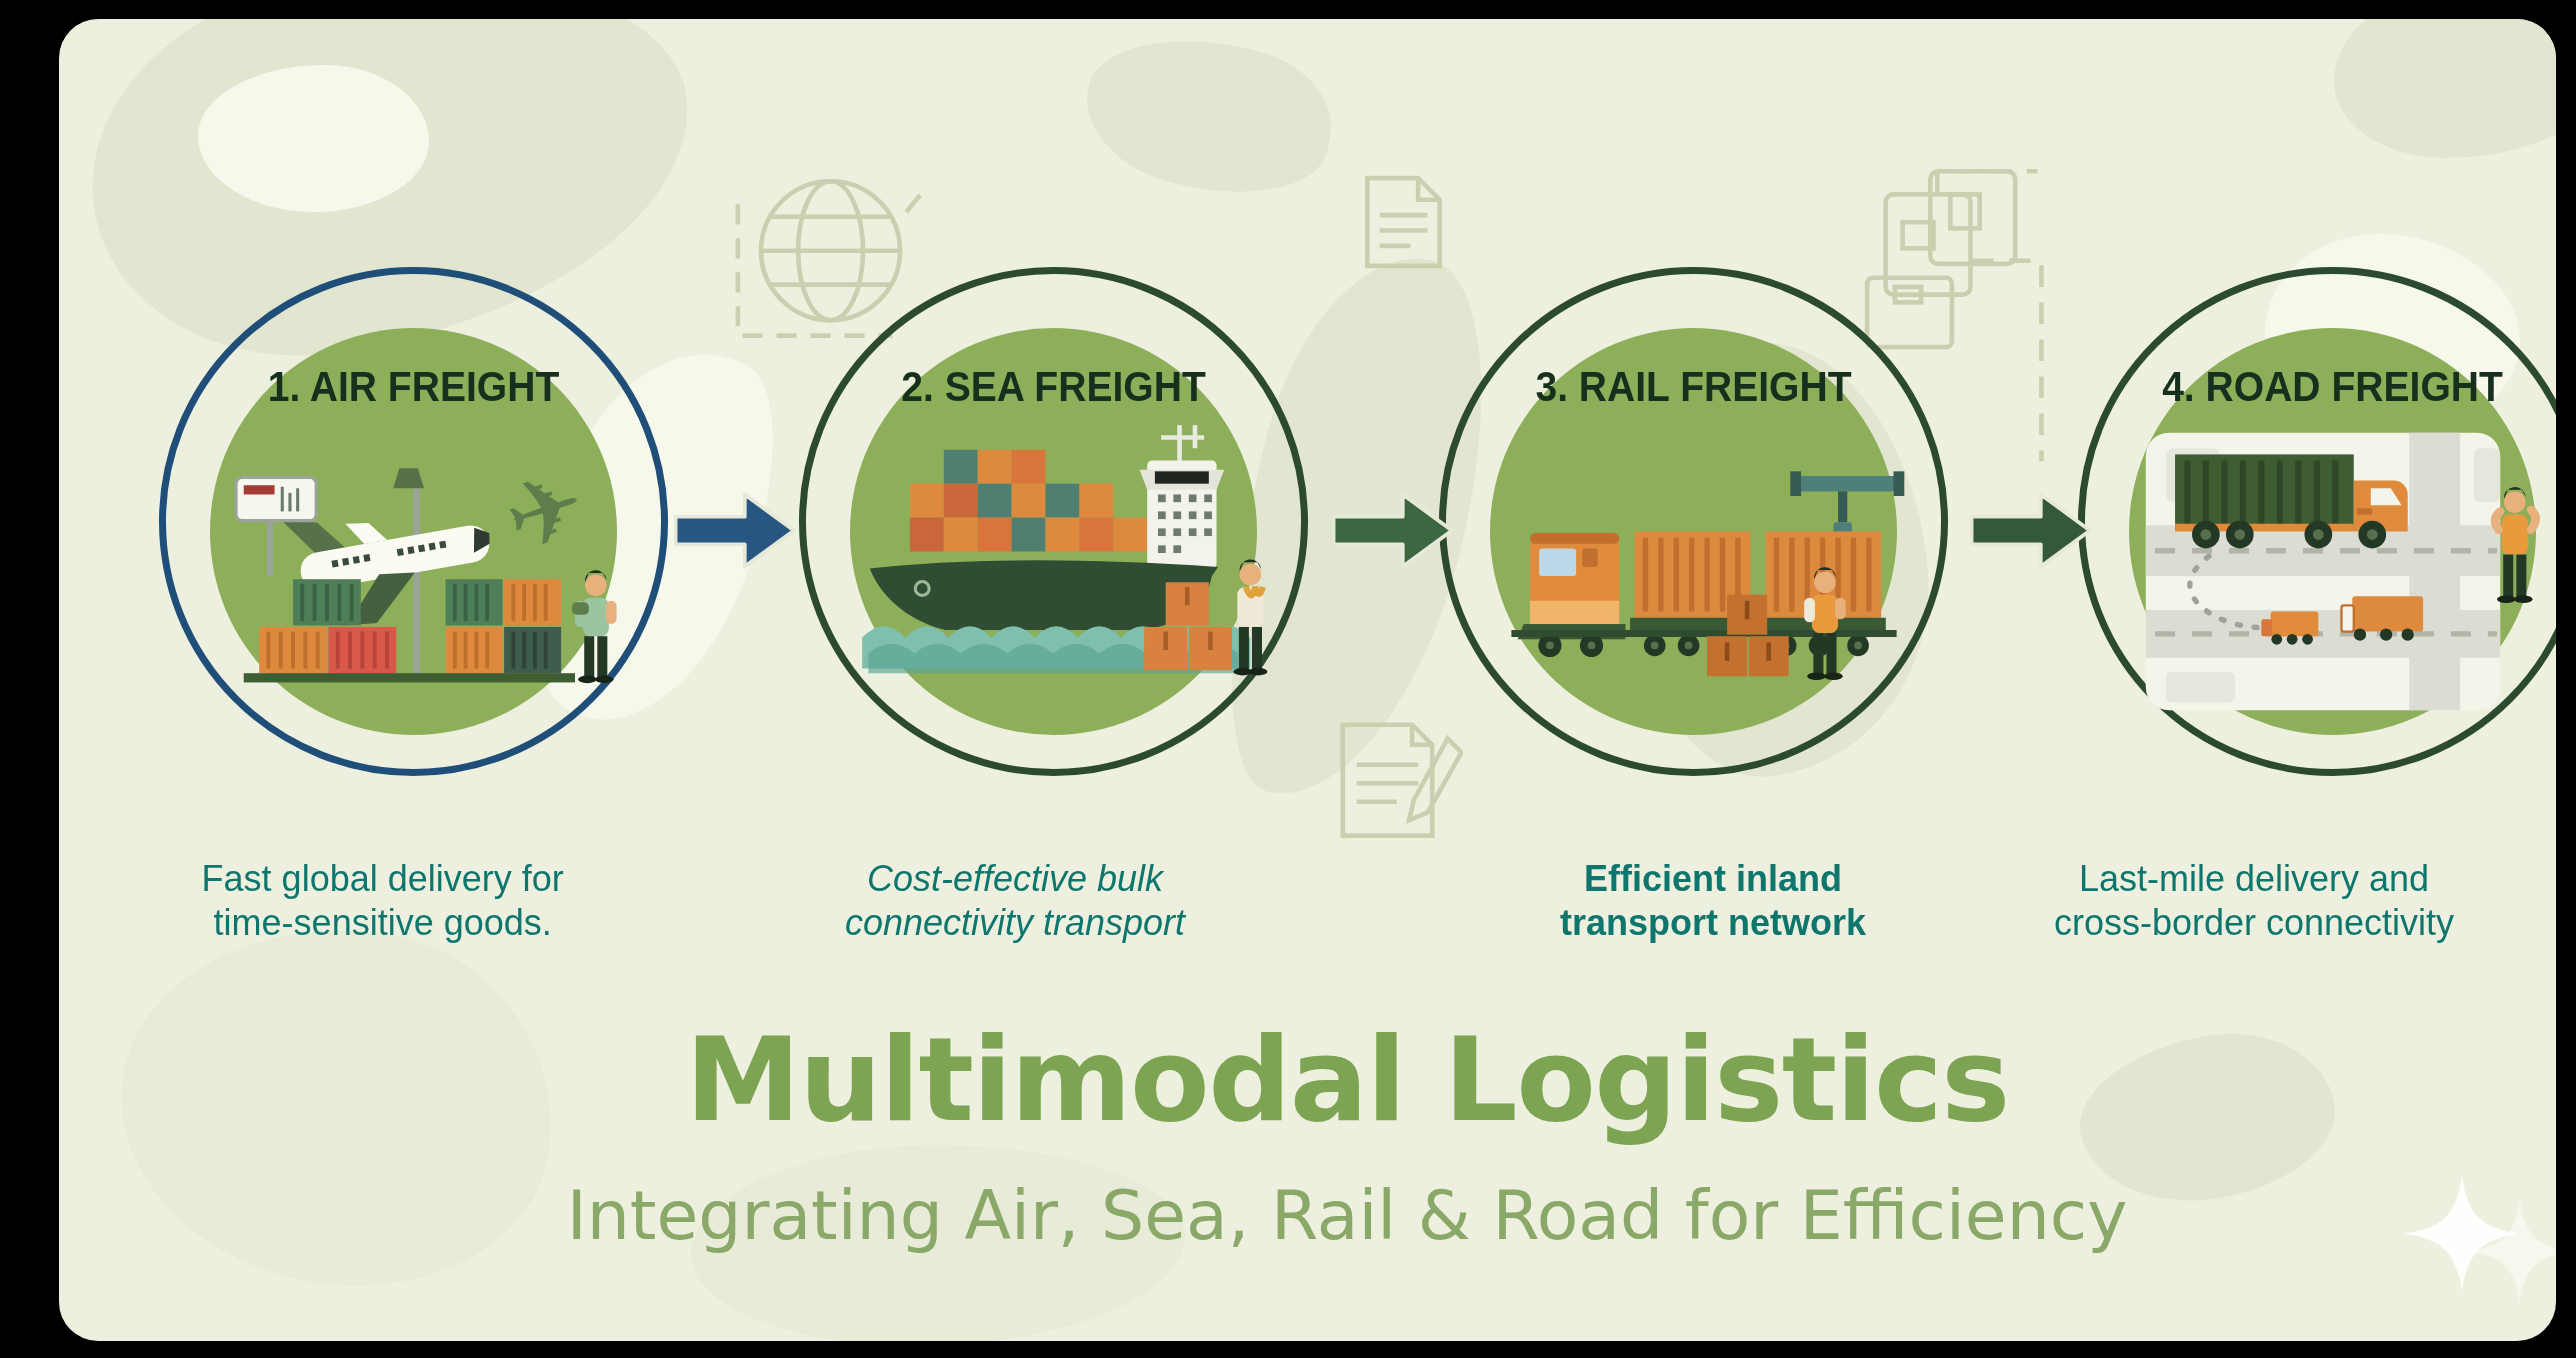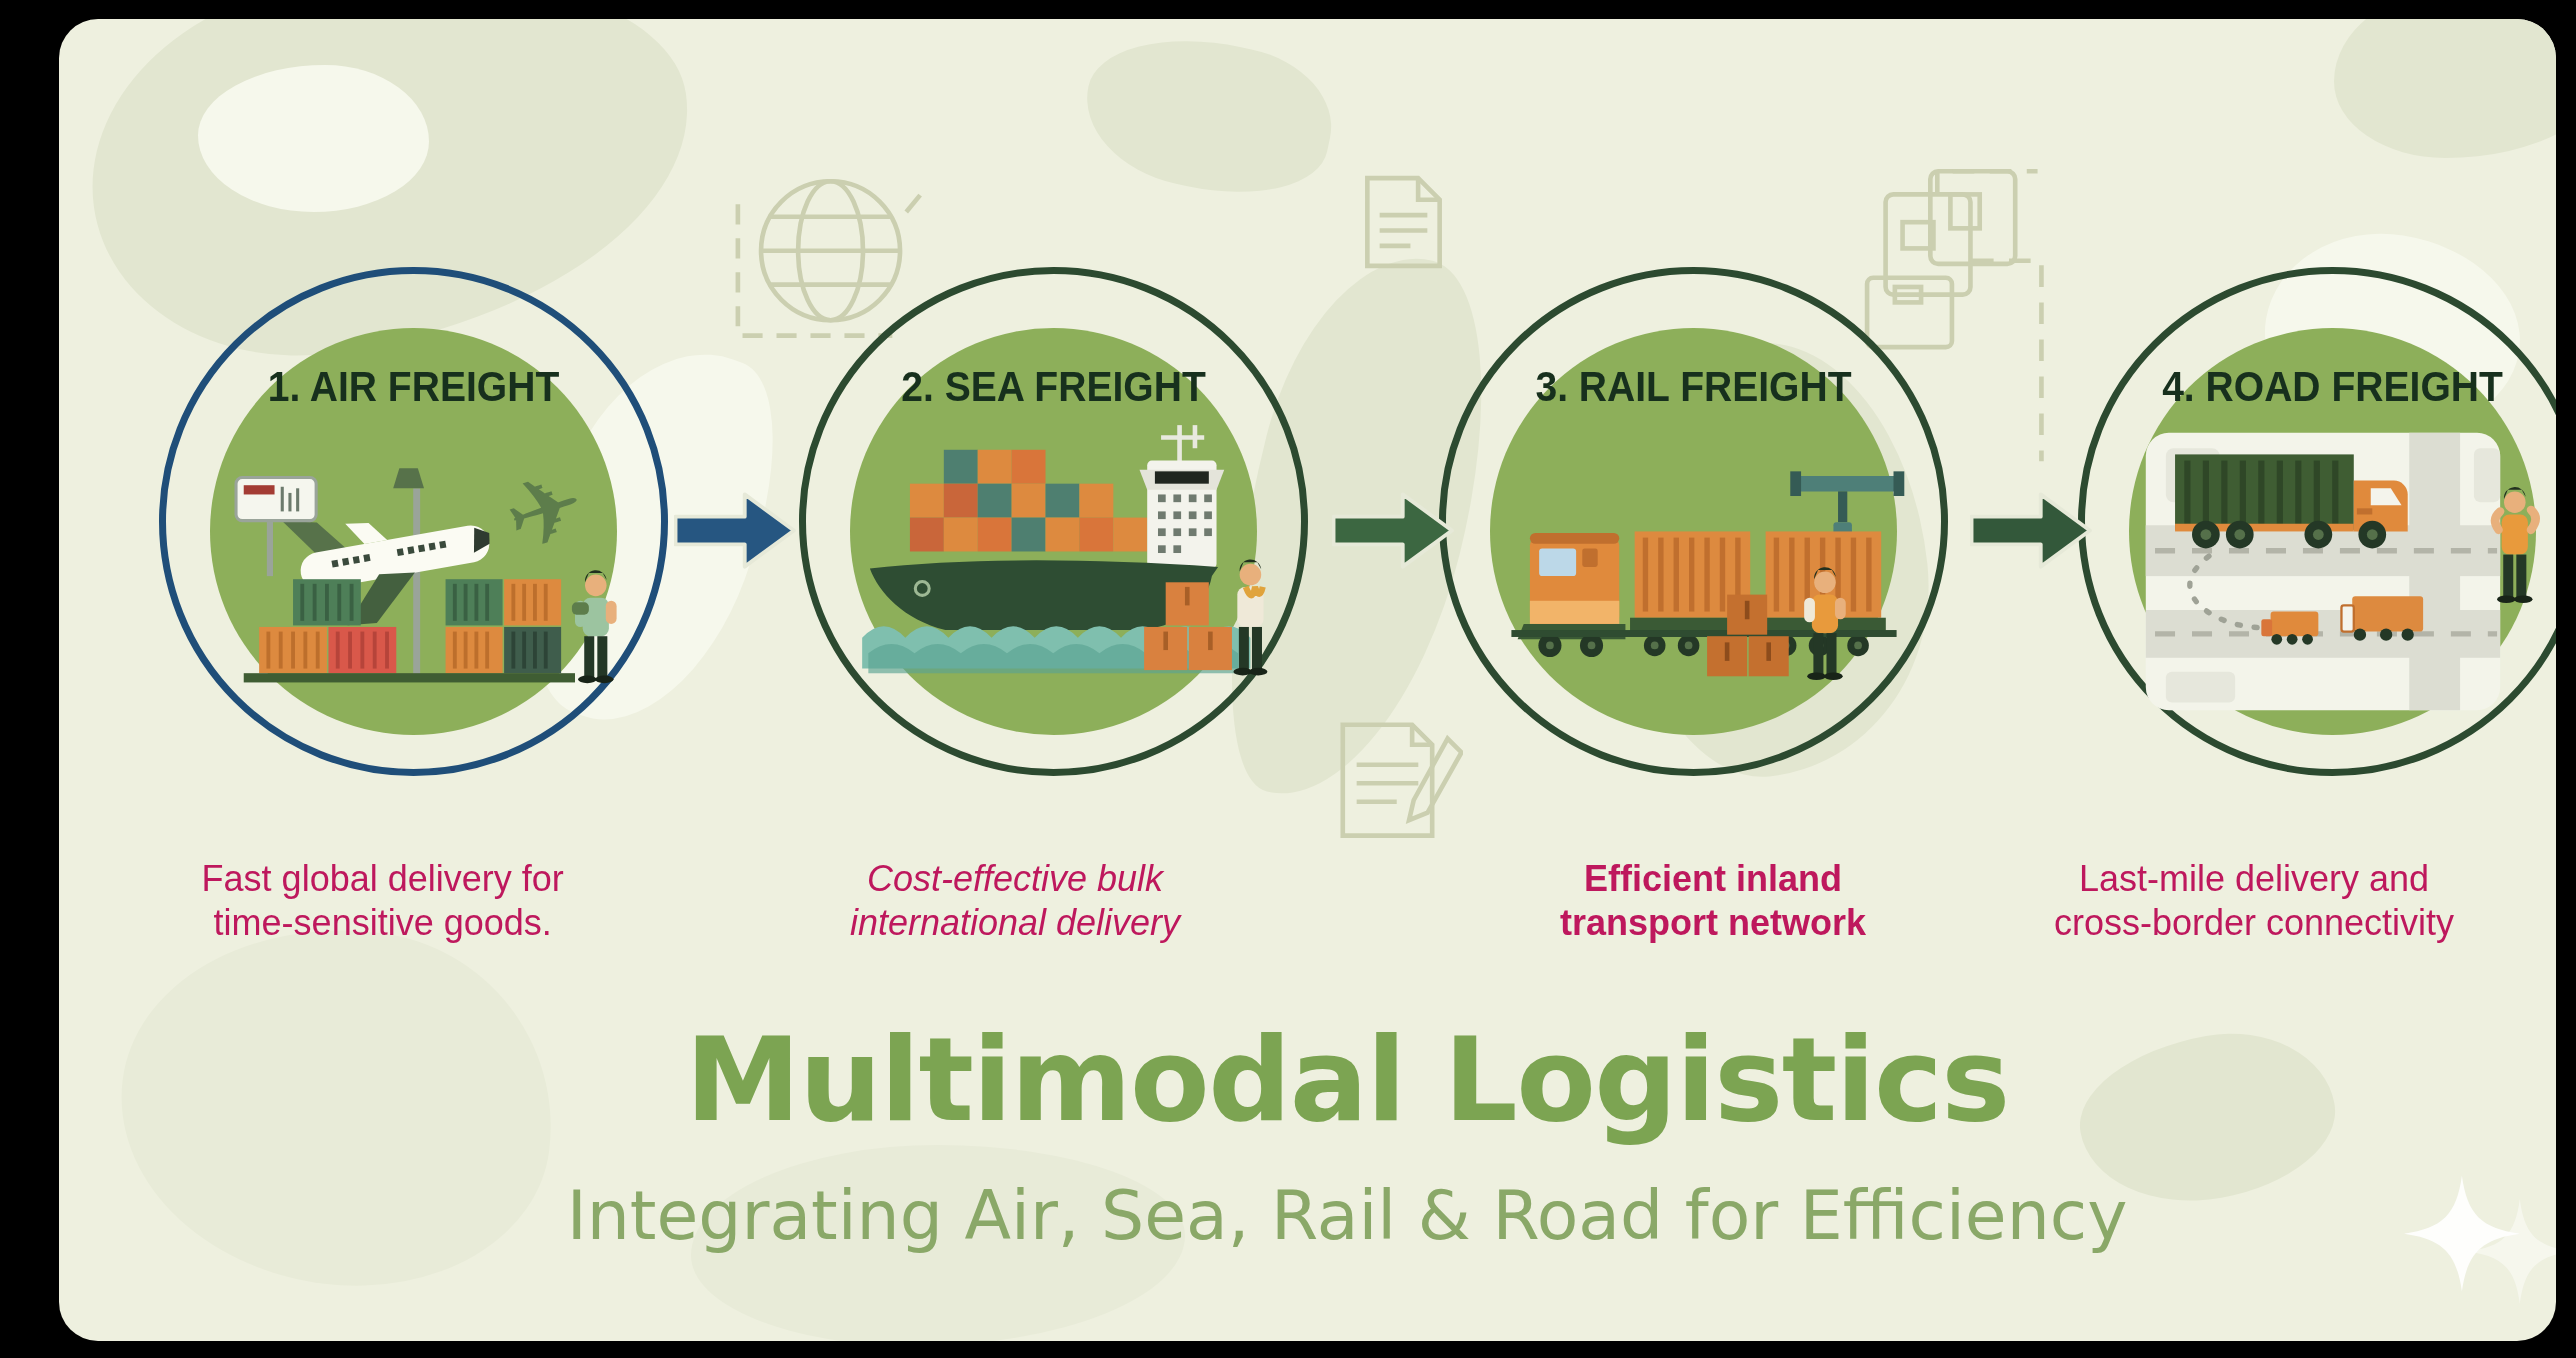--- a/index.html
+++ b/index.html
@@ -25,21 +25,21 @@
     position:absolute;width:509px;text-align:center;
     font-weight:700;font-size:42px;color:#17301d;letter-spacing:0px;
     transform:scaleX(.93);
   }
   .illus{position:absolute;}
   
   .arrow{position:absolute;width:123px;height:85px;}
   
   .desc{
     position:absolute;width:632px;text-align:center;
-    font-size:36px;line-height:1.24;color:#be185d;font-weight:400;
+    font-size:36px;line-height:1.24;color:#0f766e;font-weight:400;
   }
   
   .main-title{
     position:absolute;left:0;width:2576px;top:993px;text-align:center;
     font-family:"DejaVu Sans", sans-serif;font-weight:800;font-size:116px;
     letter-spacing:-1.5px;color:#7ca452;
   }
   .sub-title{
     position:absolute;left:0;width:2576px;top:1157px;text-align:center;
     font-family:"DejaVu Sans", sans-serif;font-weight:400;font-size:68px;
@@ -480,21 +480,21 @@
   <svg class="arrow" style="left:1911px;top:469px;" viewBox="0 0 160 110">
     <polygon points="2,37 92,37 92,8 156,55 92,102 92,73 2,73" fill="#33583a" stroke="#e6e9d8" stroke-width="5" stroke-linejoin="round"></polygon>
   </svg>
 
   <div class="desc" style="left:7.7px;top:838px;">
     <div>Fast global delivery for</div>
     <div>time-sensitive goods.</div>
   </div>
   <div class="desc" style="left:640px;top:838px;font-style:italic;">
     <div>Cost-effective bulk</div>
-    <div>international delivery</div>
+    <div>connectivity transport</div>
   </div>
   <div class="desc" style="left:1338px;top:838px;font-weight:bold;">
     <div>Efficient inland</div>
     <div>transport network</div>
   </div>
   <div class="desc" style="left:1879px;top:838px;">
     <div>Last-mile delivery and</div>
     <div>cross-border connectivity</div>
   </div>
 

